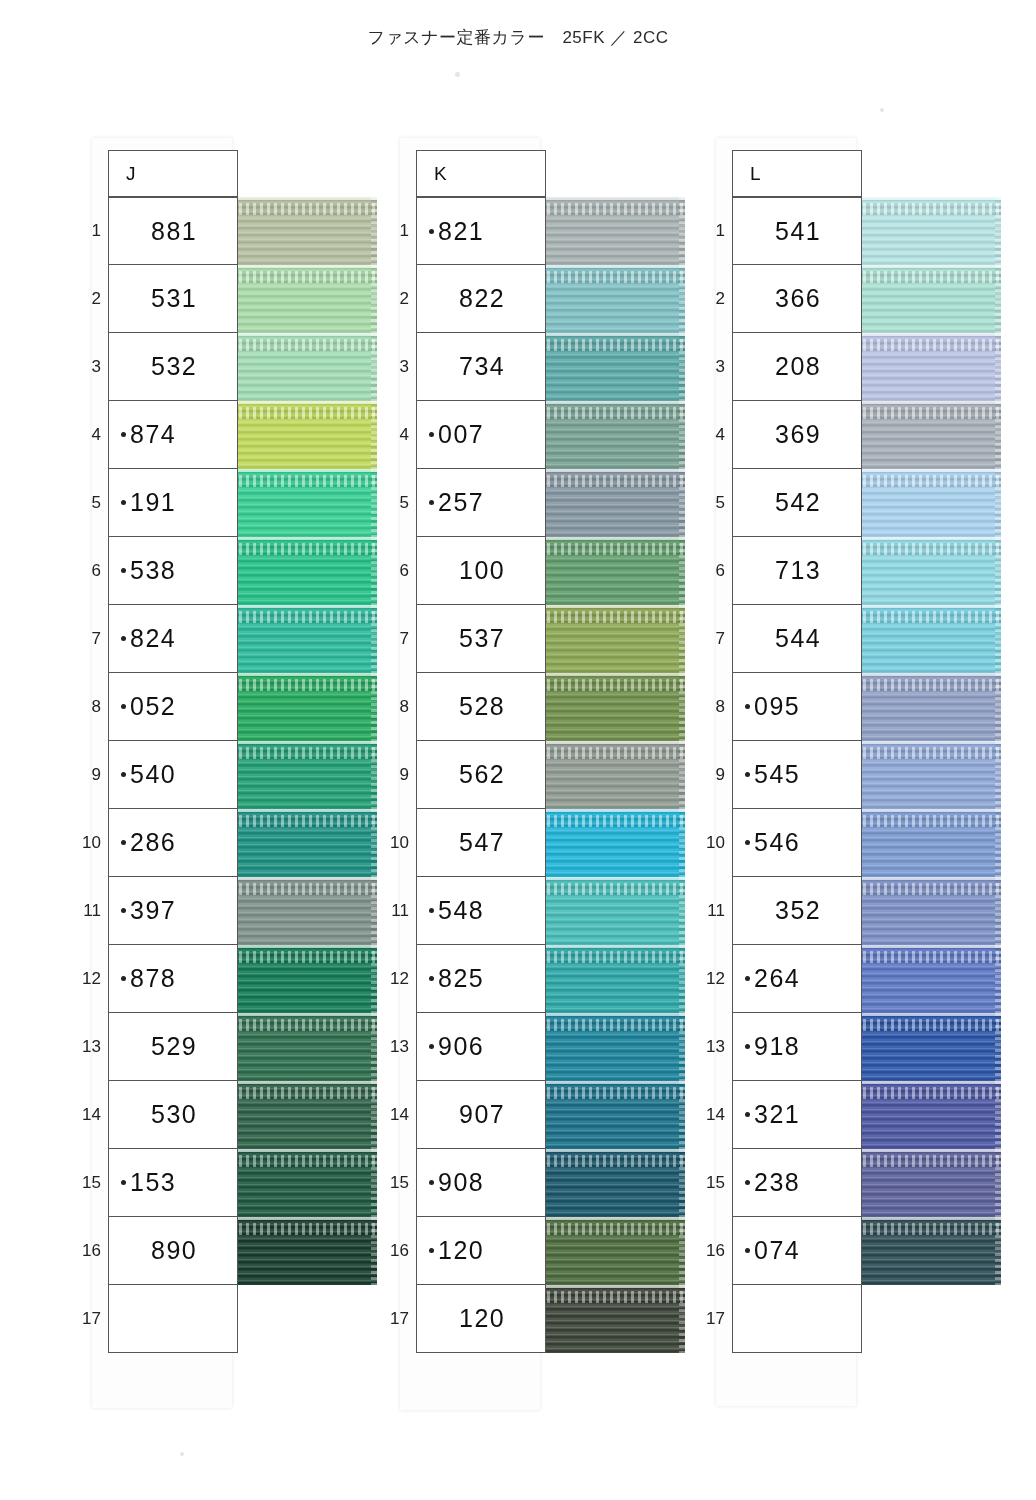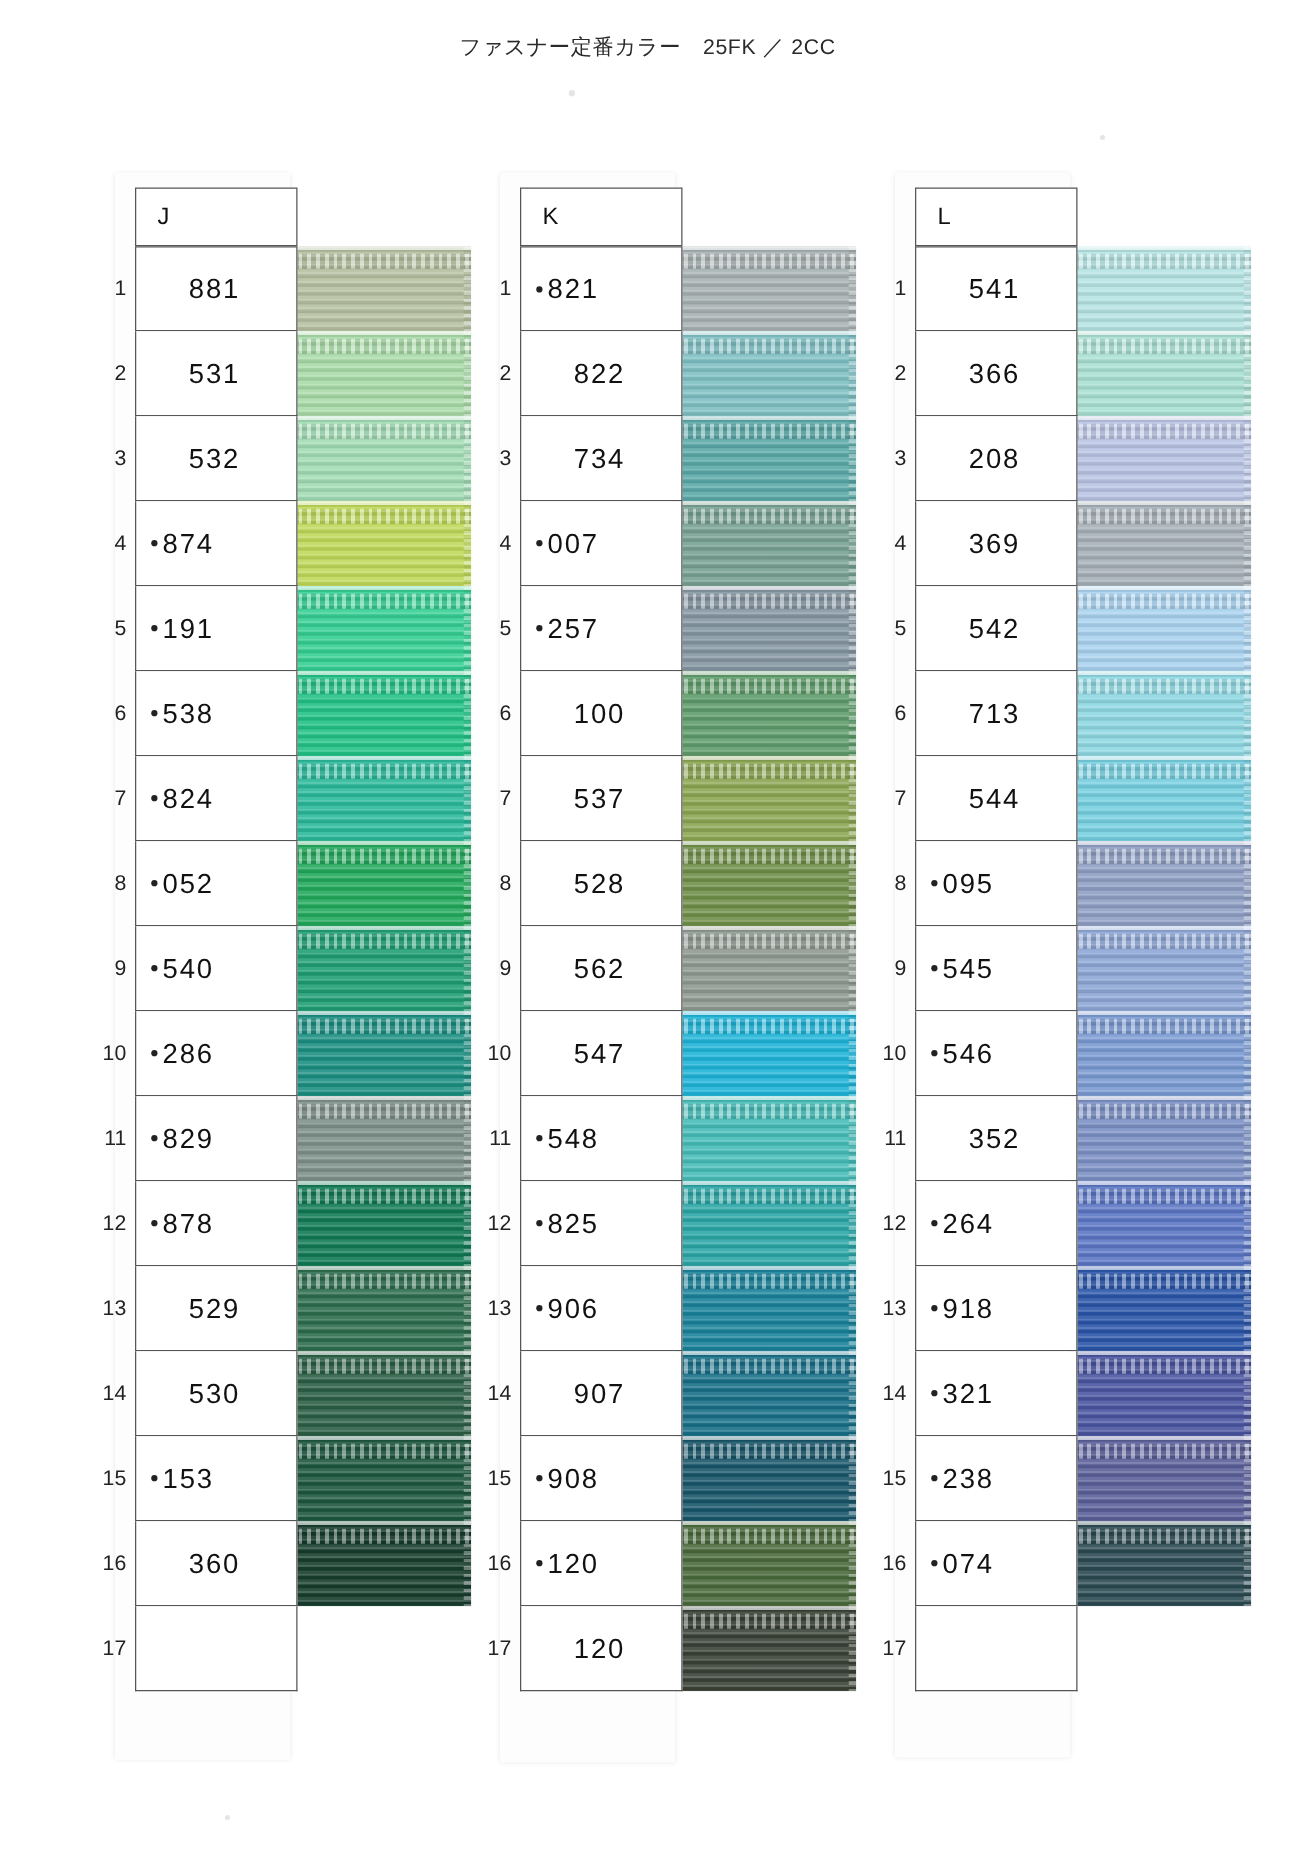--- a/index.html
+++ b/index.html
@@ -97,21 +97,21 @@
     width: 5px;
     height: 5px;
     border-radius: 50%;
     background: #222;
     margin-left: 12px;
     margin-right: 4px;
     flex: 0 0 auto;
   }
   .dot.hidden { visibility: hidden; }
   .code {
-    font-size: 22px;
+    font-size: 25px;
     letter-spacing: 1.5px;
     color: #111;
   }
   .code.nodot { margin-left: 21px; }
 
   .rownum {
     position: absolute;
     left: -38px;
     width: 30px;
     text-align: right;
@@ -345,21 +345,21 @@
           <span class="code">540</span>
         </div>
         <div class="row">
           <span class="rownum">10</span>
           <span class="dot"></span>
           <span class="code">286</span>
         </div>
         <div class="row">
           <span class="rownum">11</span>
           <span class="dot"></span>
-          <span class="code">829</span>
+          <span class="code">397</span>
         </div>
         <div class="row">
           <span class="rownum">12</span>
           <span class="dot"></span>
           <span class="code">878</span>
         </div>
         <div class="row">
           <span class="rownum">13</span>
           <span class="dot hidden"></span>
           <span class="code nodot">529</span>
@@ -370,21 +370,21 @@
           <span class="code nodot">530</span>
         </div>
         <div class="row">
           <span class="rownum">15</span>
           <span class="dot"></span>
           <span class="code">153</span>
         </div>
         <div class="row">
           <span class="rownum">16</span>
           <span class="dot hidden"></span>
-          <span class="code nodot">360</span>
+          <span class="code nodot">890</span>
         </div>
         <div class="row">
           <span class="rownum">17</span>
           <span class="dot hidden"></span>
           <span class="code nodot"></span>
         </div>
       </div>
   </div>
 
   <div class="col col-K">

